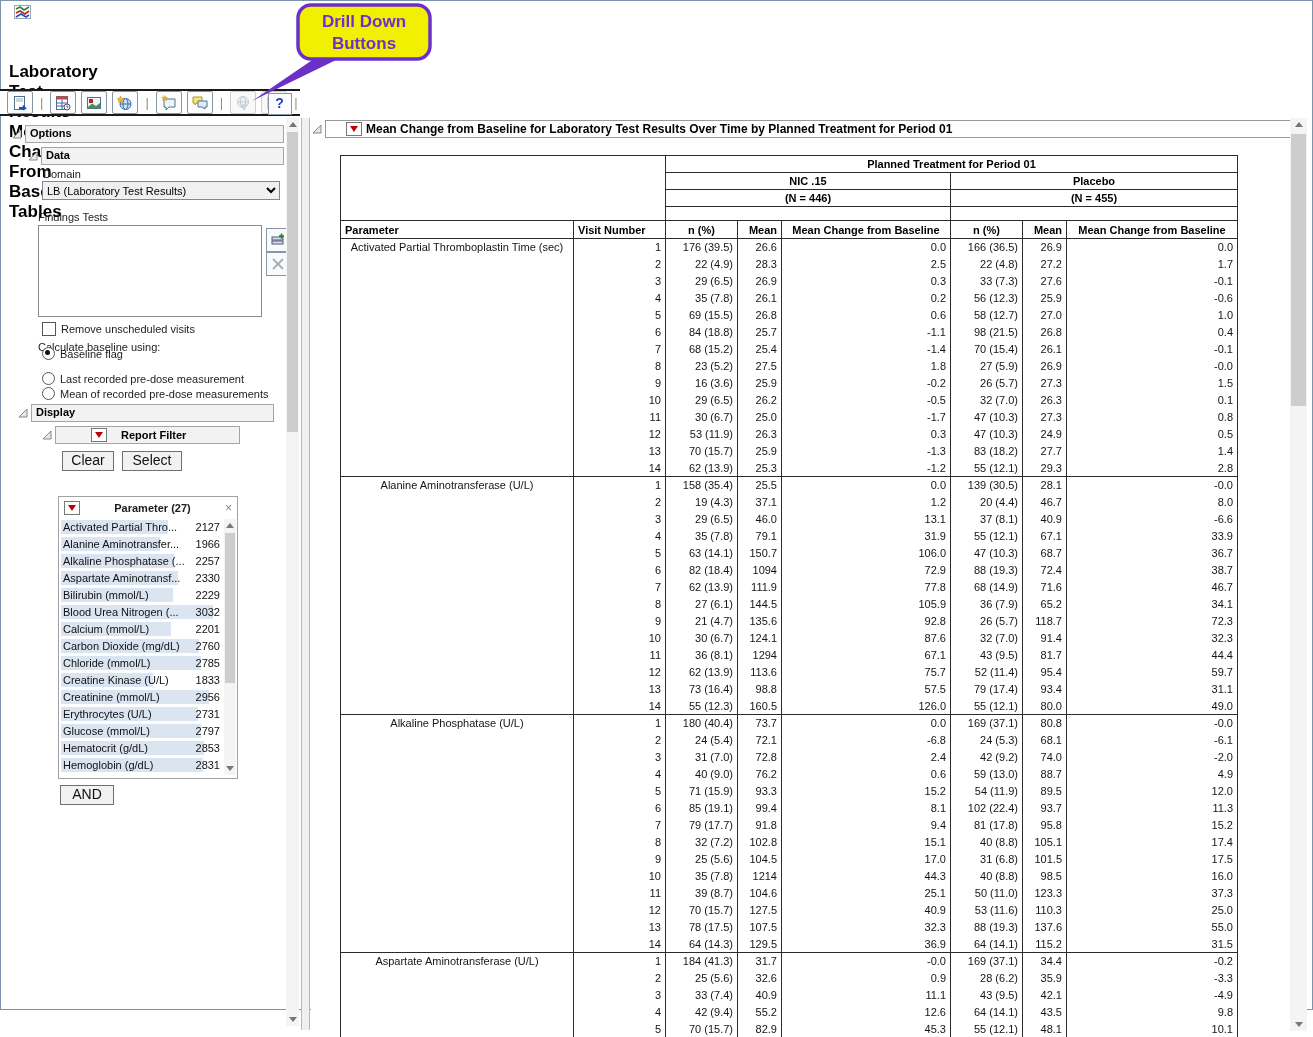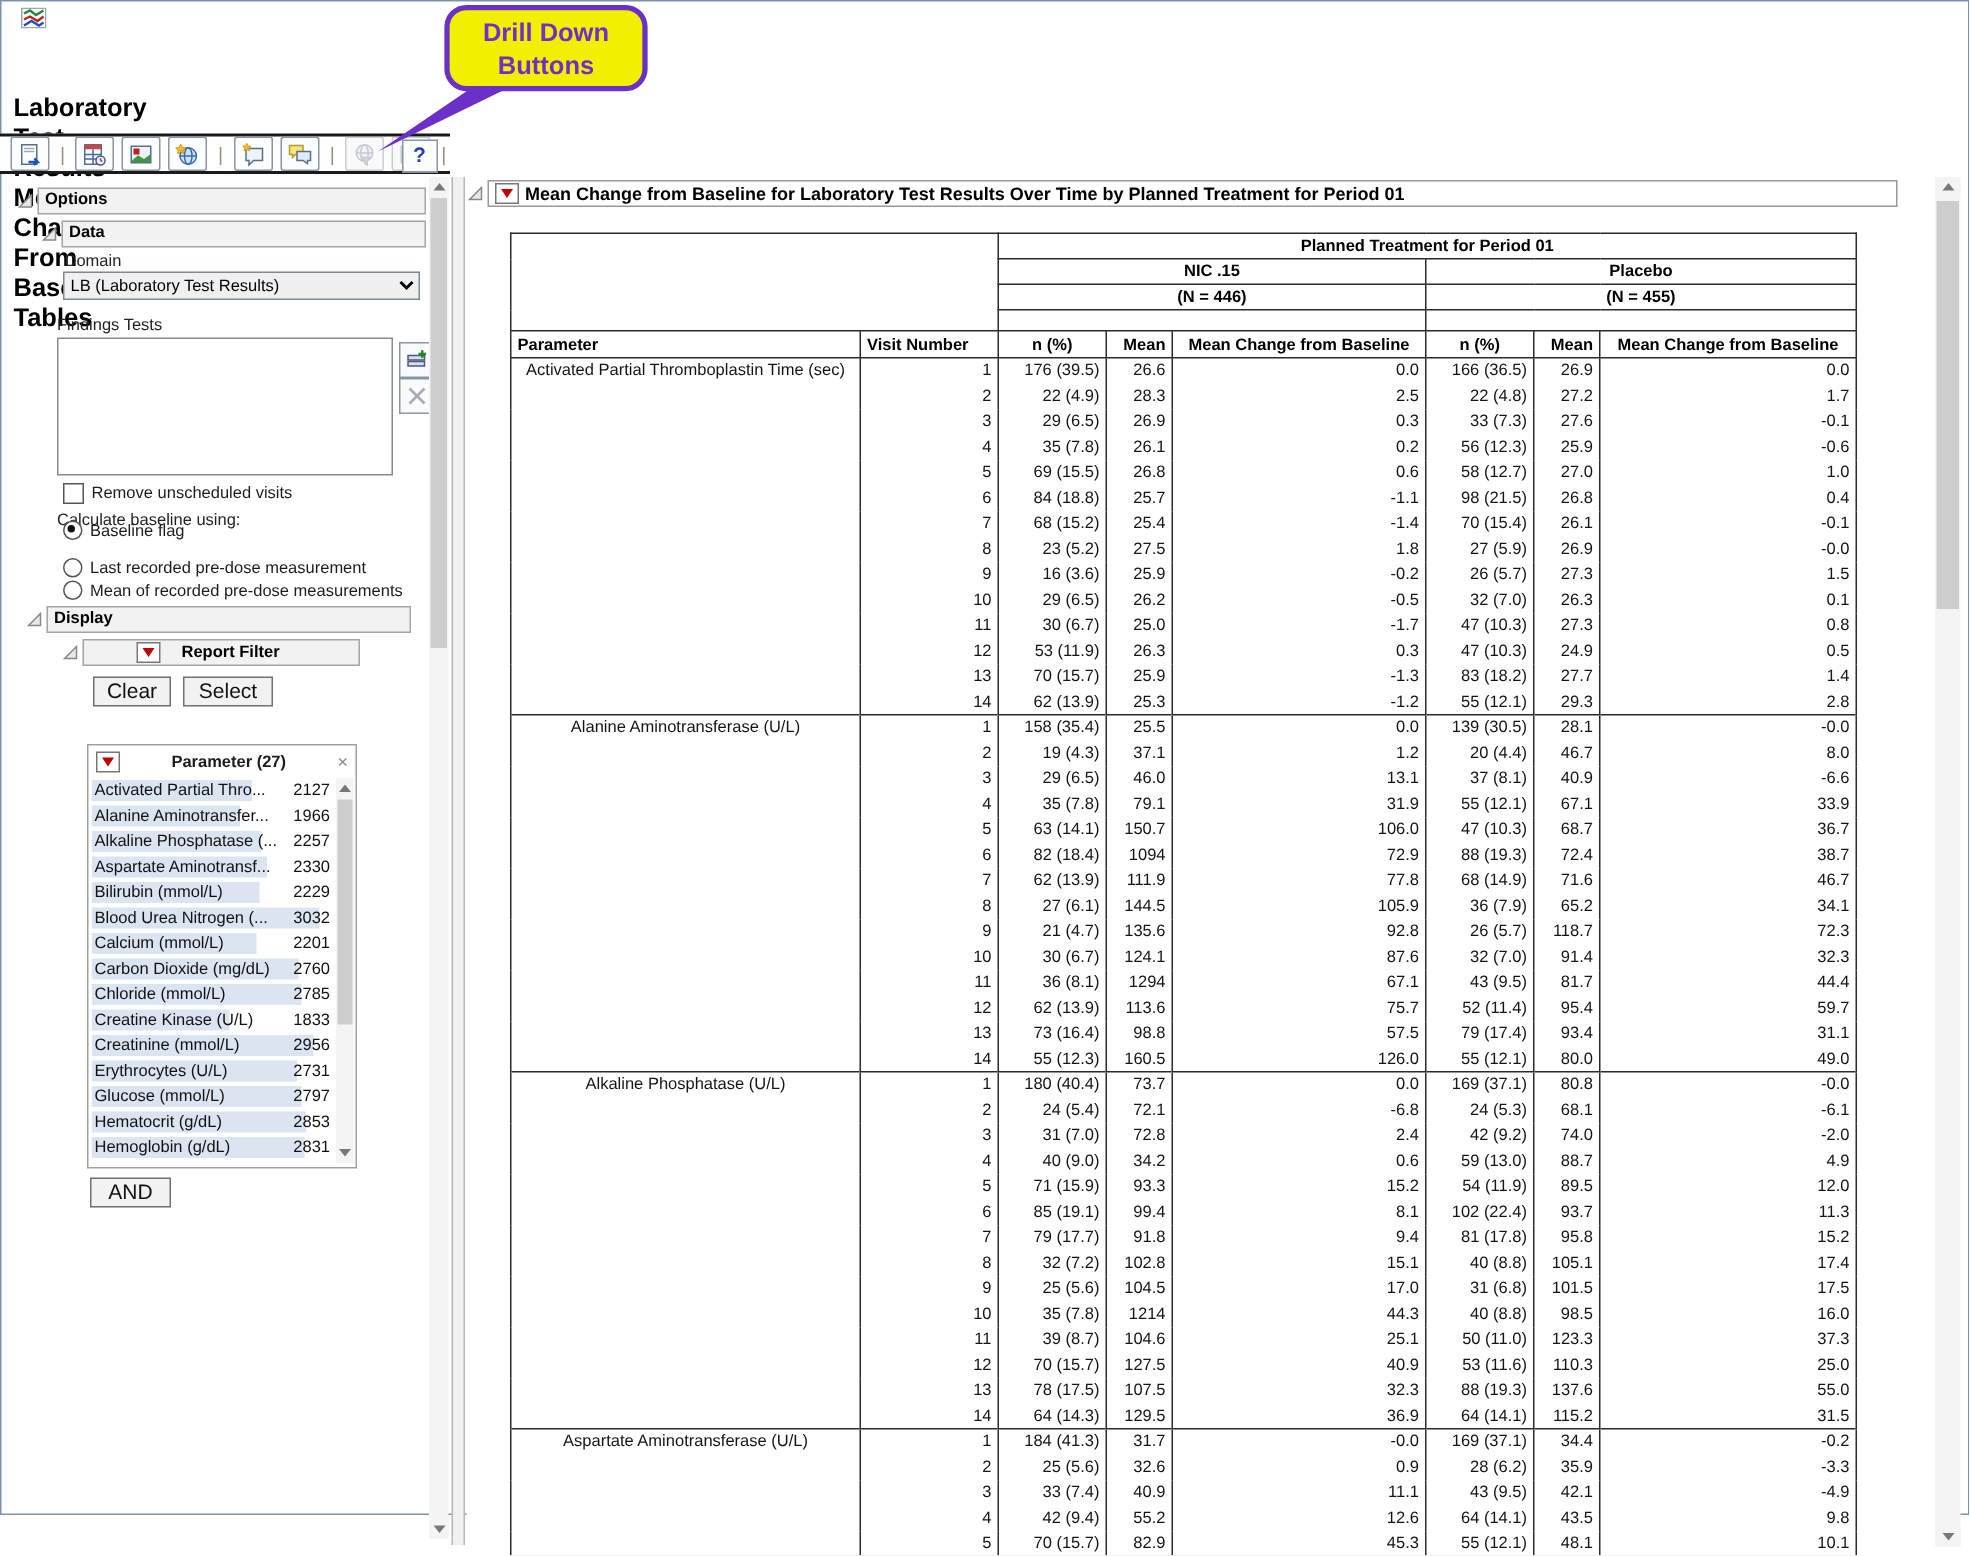--- a/index.html
+++ b/index.html
@@ -63,21 +63,21 @@
   .tri-up{width:0;height:0;border-left:4px solid transparent;border-right:4px solid transparent;border-bottom:5px solid #777;}
   .tri-dn{width:0;height:0;border-left:4px solid transparent;border-right:4px solid transparent;border-top:5px solid #777;}
   .thumb{position:absolute;left:1px;right:1px;background:#cdcdcd;}
 
   
   #splitter{position:absolute;left:301px;top:118px;width:9px;height:912px;background:#f0f0f0;border-left:1px solid #b8b8b8;border-right:1px solid #b8b8b8;box-sizing:border-box;}
 
   
   #main{position:absolute;left:311px;top:118px;width:979px;height:919px;overflow:hidden;background:#fff;}
   #outline-row{position:absolute;left:1px;top:2px;display:flex;align-items:center;gap:3px;width:960px;}
-  #outline-box{flex:0 0 auto;display:flex;align-items:center;gap:4px;border:1px solid #999;height:16px;width:930px;padding:0 4px;}
+  #outline-box{flex:0 0 auto;display:flex;align-items:center;gap:4px;border:1px solid #999;height:16px;width:930px;padding:0 20px;}
   #outline-title{font-weight:bold;font-size:12px;color:#000;white-space:nowrap;}
 
   table#rpt{position:absolute;left:29px;top:37px;border-collapse:collapse;table-layout:fixed;font-size:11px;color:#141414;}
   #rpt th,#rpt td{padding:0 4px;overflow:hidden;white-space:nowrap;box-sizing:border-box;}
   #rpt thead th{border:1px solid #2b2b2b;font-weight:bold;text-align:center;height:17px;color:#000;}
   #rpt .h4 th{height:14px;}
   #rpt .h5 th{height:18px;}
   #rpt .h5 th:nth-child(1),#rpt .h5 th:nth-child(2){text-align:left;}
   #rpt .h5 th:nth-child(4),#rpt .h5 th:nth-child(7){text-align:right;}
   #rpt td{height:17px;border-left:1px solid #2b2b2b;border-right:1px solid #2b2b2b;text-align:right;}
@@ -665,21 +665,21 @@
             <td class="c3">72.8</td>
             <td class="c4">2.4</td>
             <td class="c5">42 (9.2)</td>
             <td class="c6">74.0</td>
             <td class="c7">-2.0</td>
           </tr>
           <tr>
             <td class="c0"></td>
             <td class="c1">4</td>
             <td class="c2">40 (9.0)</td>
-            <td class="c3">34.2</td>
+            <td class="c3">76.2</td>
             <td class="c4">0.6</td>
             <td class="c5">59 (13.0)</td>
             <td class="c6">88.7</td>
             <td class="c7">4.9</td>
           </tr>
           <tr>
             <td class="c0"></td>
             <td class="c1">5</td>
             <td class="c2">71 (15.9)</td>
             <td class="c3">93.3</td>

